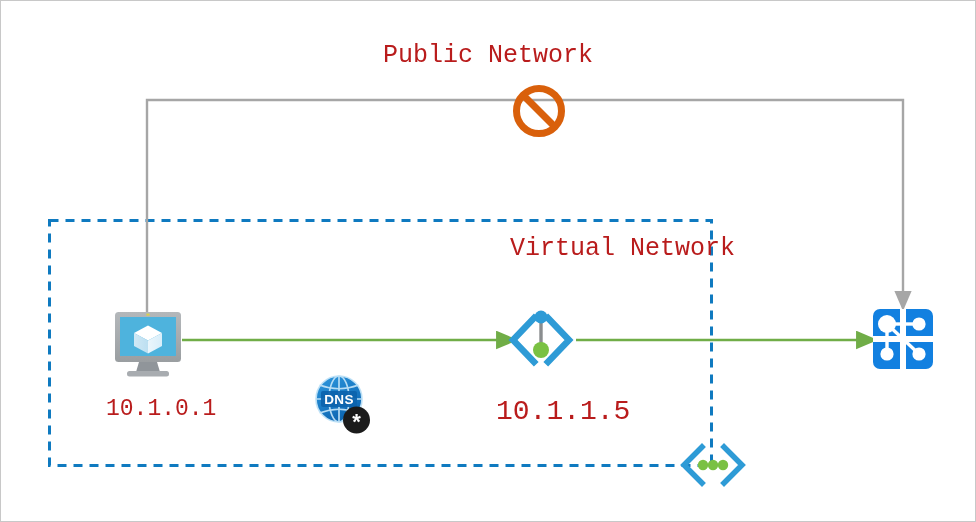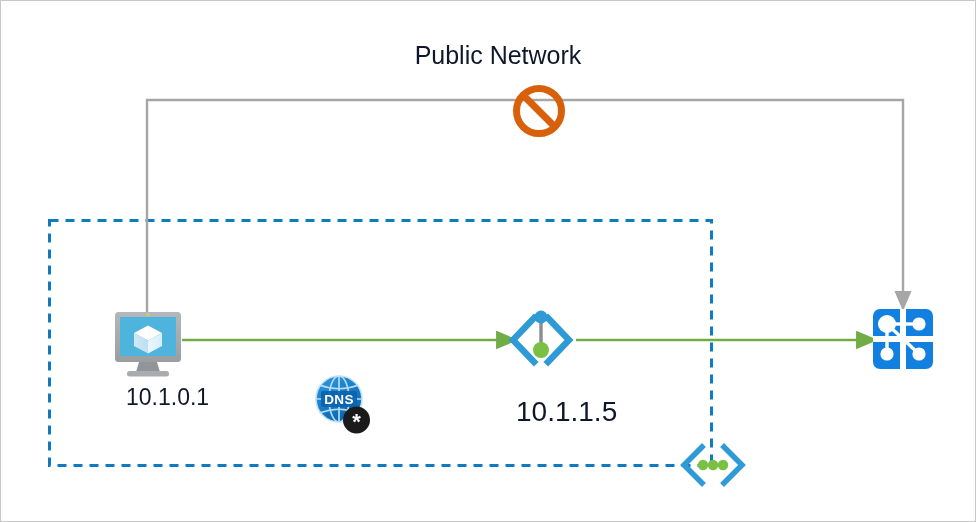--- a/index.html
+++ b/index.html
@@ -21,41 +21,40 @@
   }
   .svg-layer {
     position: absolute;
     left: 0;
     top: 0;
     width: 976px;
     height: 522px;
   }
   .lbl {
     position: absolute;
-    color: #0f172a;
-    font-family: Liberation Sans, sans-serif;
+    color: #b91c1c;
+    font-family: Liberation Mono, monospace;
     white-space: nowrap;
     line-height: 1;
     user-select: none;
-    margin-left: 20px;
   }
   #public-network-label {
     left: 0; right: 0;
     top: 42px;
     text-align: center;
     font-size: 25px;
   }
   #virtual-network-label {
     left: 509px;
     top: 235px;
     font-size: 25px;
   }
   #vm-ip-label {
     left: 105px;
-    top: 385px;
+    top: 397px;
     font-size: 23px;
   }
   #pe-ip-label {
     left: 495px;
     top: 397px;
     font-size: 28px;
   }
 </style>
 </head>
 <body>
@@ -164,18 +163,19 @@
       </g>
       <circle cx="886" cy="323" r="9" fill="#ffffff"></circle>
       <circle cx="918" cy="323" r="6.6" fill="#ffffff"></circle>
       <circle cx="886" cy="353" r="6.6" fill="#ffffff"></circle>
       <circle cx="918" cy="353" r="6.6" fill="#ffffff"></circle>
     </g>
   </svg>
 
   <div class="lbl" id="public-network-label">Public Network</div>
 
+  <div class="lbl" id="virtual-network-label">Virtual Network</div>
 
   <div class="lbl" id="vm-ip-label">10.1.0.1</div>
 
   <div class="lbl" id="pe-ip-label">10.1.1.5</div>
 
 </div>
 
 </body></html>

